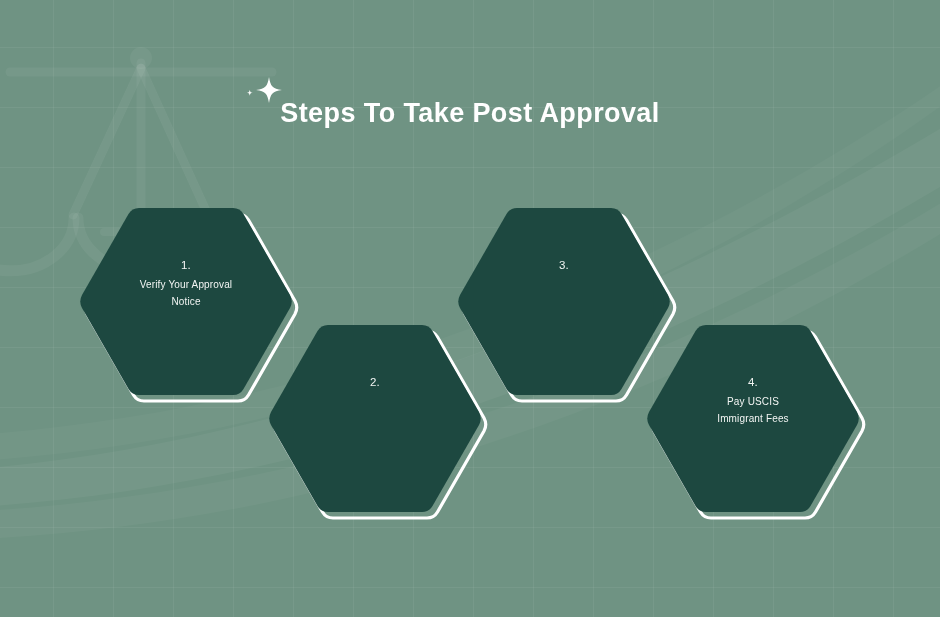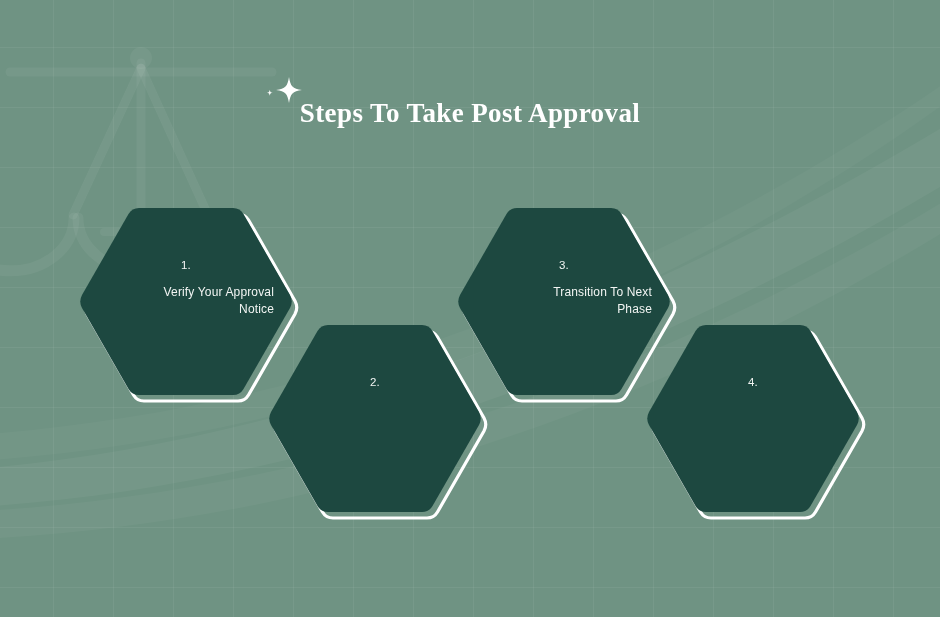--- a/index.html
+++ b/index.html
@@ -53,21 +53,21 @@
     width: 940px;
     text-align: center;
   }
 
   .title-inner {
     position: relative;
     display: inline-block;
   }
 
   .heading {
-    font-family: Liberation Serif, serif;
+    font-family: Liberation Sans, sans-serif;
     font-weight: bold;
     font-size: 27px;
     line-height: 34px;
     color: #ffffff;
     letter-spacing: 0.4px;
     white-space: nowrap;
   }
 
   .sparkle {
     position: absolute;
@@ -104,27 +104,26 @@
   }
 
   .hex-num {
     top: 62px;
     font-size: 11.5px;
     line-height: 15px;
     letter-spacing: 0.3px;
   }
 
   .hex-text {
-    top: 88px;
-    font-size: 12px;
+    top: 80px;
+    font-size: 10px;
     line-height: 17px;
     letter-spacing: 0.15px;
     padding: 0 26px;
     white-space: pre-line;
-    text-align: right;
   }
 
   
   #hex-1 { left:  72px; top: 196px; }
   #hex-2 { left: 261px; top: 313px; }
   #hex-3 { left: 450px; top: 196px; }
   #hex-4 { left: 639px; top: 313px; }
 </style>
 </head>
 <body>
@@ -188,27 +187,27 @@
   </div>
 
   <div class="hex" id="hex-3">
     <svg class="hex-outline" viewBox="0 0 228 215" aria-hidden="true">
       <path d="M67 12 H161 Q168 12 171.5 18 L218 99 Q221.5 105.5 218 112 L171.5 193 Q168 199 161 199 H67 Q60 199 56.5 193 L10 112 Q6.5 105.5 10 99 L56.5 18 Q60 12 67 12 Z" fill="none" stroke="#ffffff" stroke-width="3.2" transform="translate(5,6)"></path>
     </svg>
     <svg class="hex-body" viewBox="0 0 228 215" aria-hidden="true">
       <path d="M67 12 H161 Q168 12 171.5 18 L218 99 Q221.5 105.5 218 112 L171.5 193 Q168 199 161 199 H67 Q60 199 56.5 193 L10 112 Q6.5 105.5 10 99 L56.5 18 Q60 12 67 12 Z" fill="#1d4840"></path>
     </svg>
     <div class="hex-label hex-num">3.</div>
-    <div class="hex-label hex-text">Transition To Next
-Phase</div>
   </div>
 
   <div class="hex" id="hex-4">
     <svg class="hex-outline" viewBox="0 0 228 215" aria-hidden="true">
       <path d="M67 12 H161 Q168 12 171.5 18 L218 99 Q221.5 105.5 218 112 L171.5 193 Q168 199 161 199 H67 Q60 199 56.5 193 L10 112 Q6.5 105.5 10 99 L56.5 18 Q60 12 67 12 Z" fill="none" stroke="#ffffff" stroke-width="3.2" transform="translate(5,6)"></path>
     </svg>
     <svg class="hex-body" viewBox="0 0 228 215" aria-hidden="true">
       <path d="M67 12 H161 Q168 12 171.5 18 L218 99 Q221.5 105.5 218 112 L171.5 193 Q168 199 161 199 H67 Q60 199 56.5 193 L10 112 Q6.5 105.5 10 99 L56.5 18 Q60 12 67 12 Z" fill="#1d4840"></path>
     </svg>
     <div class="hex-label hex-num">4.</div>
+    <div class="hex-label hex-text">Pay USCIS
+Immigrant Fees</div>
   </div>
 
 </div>
 
 </body></html>

